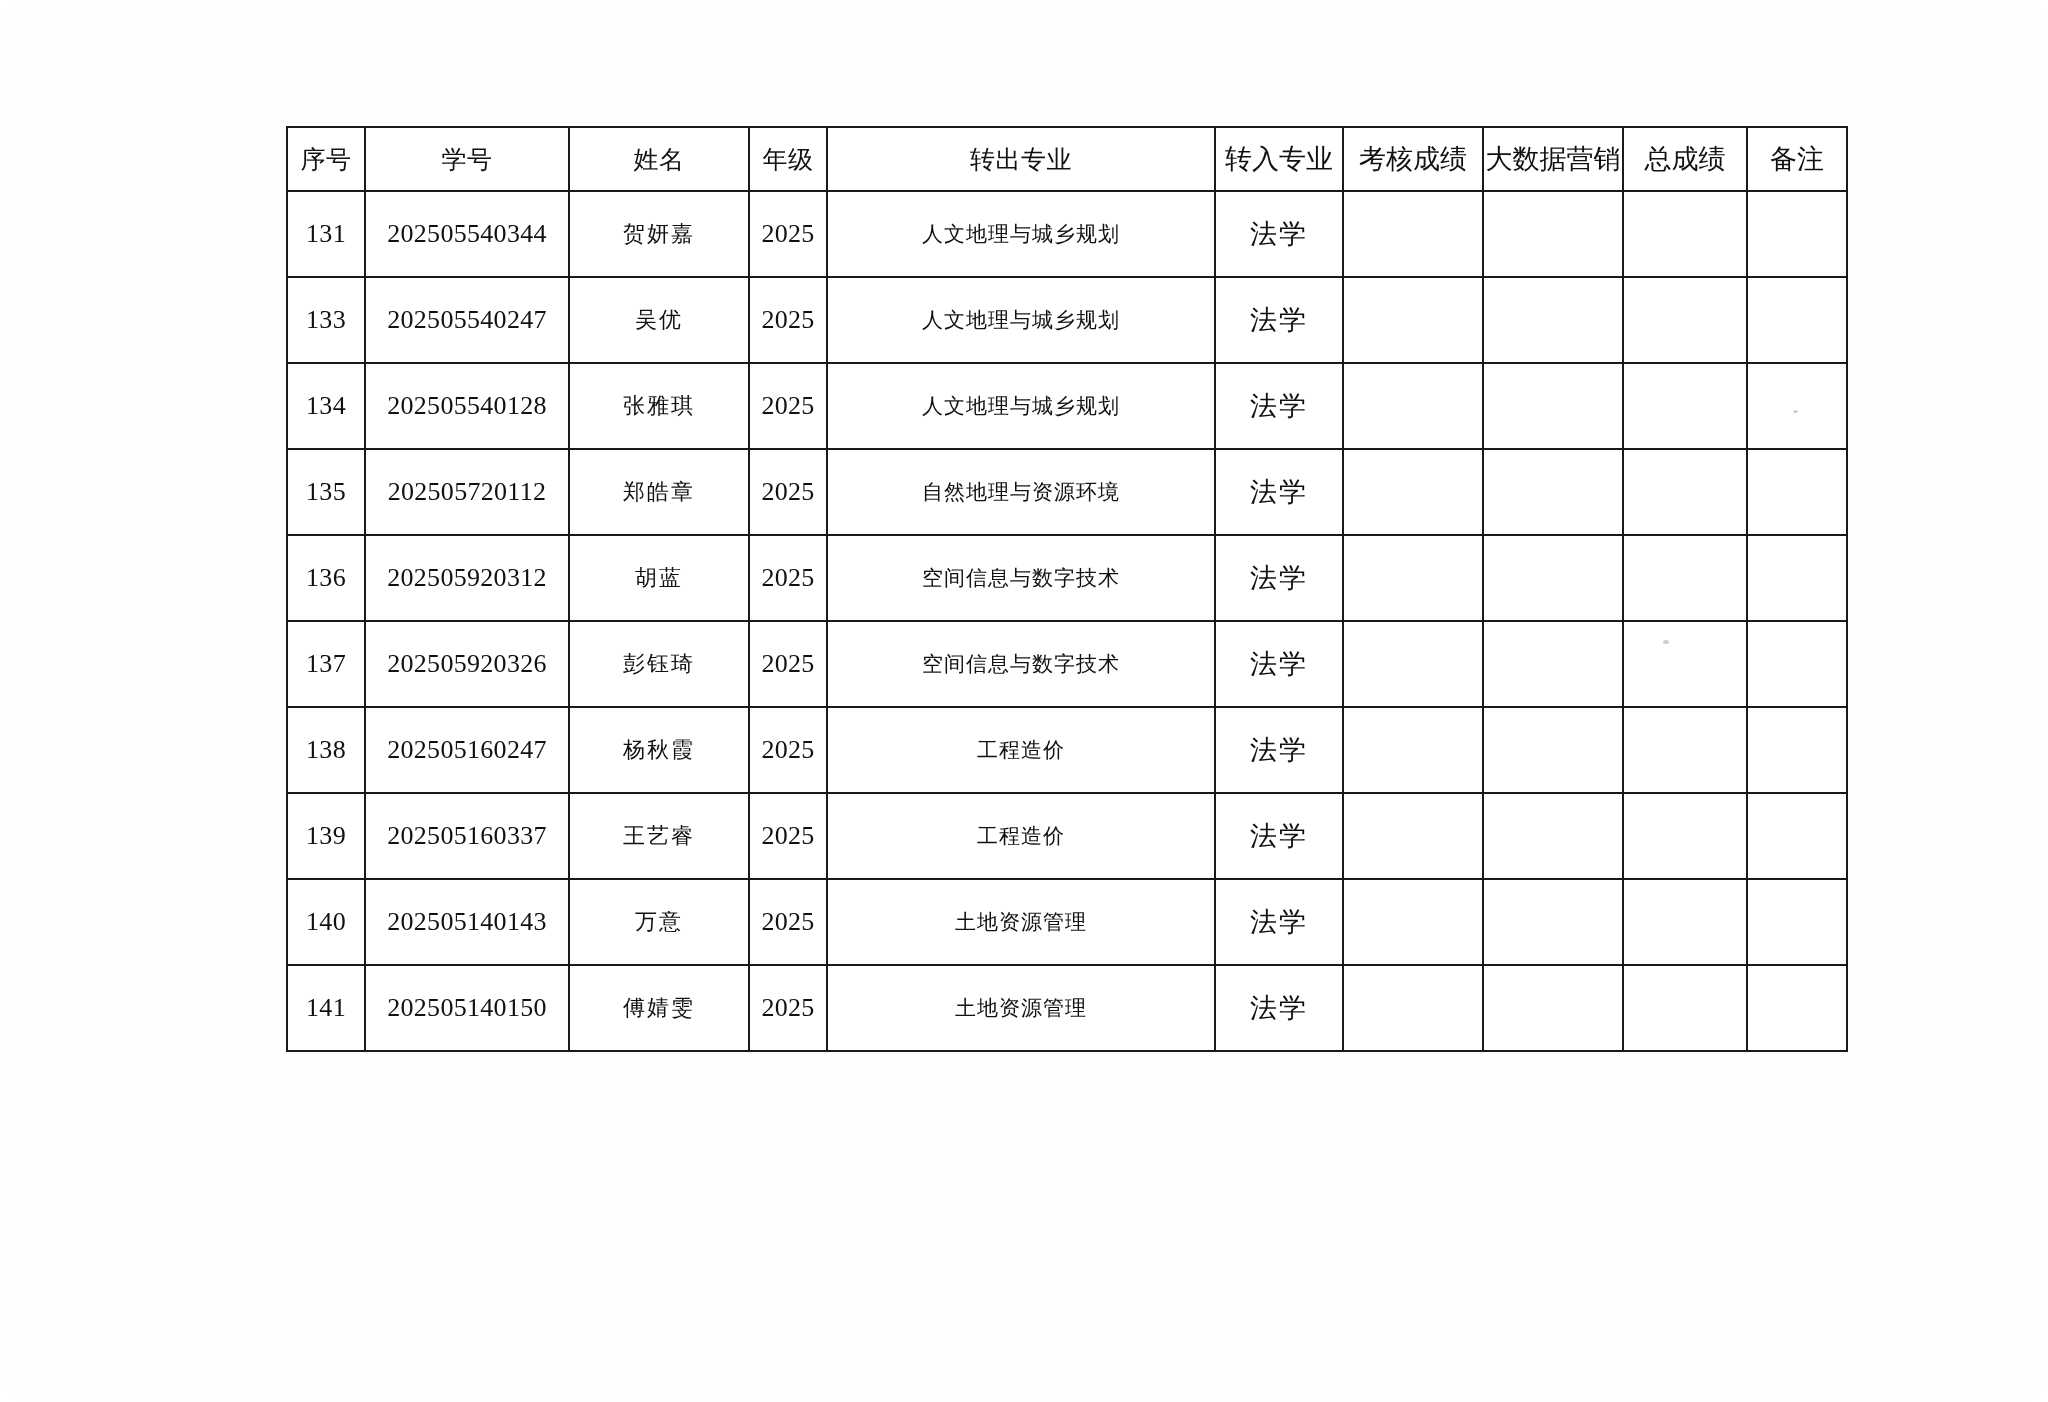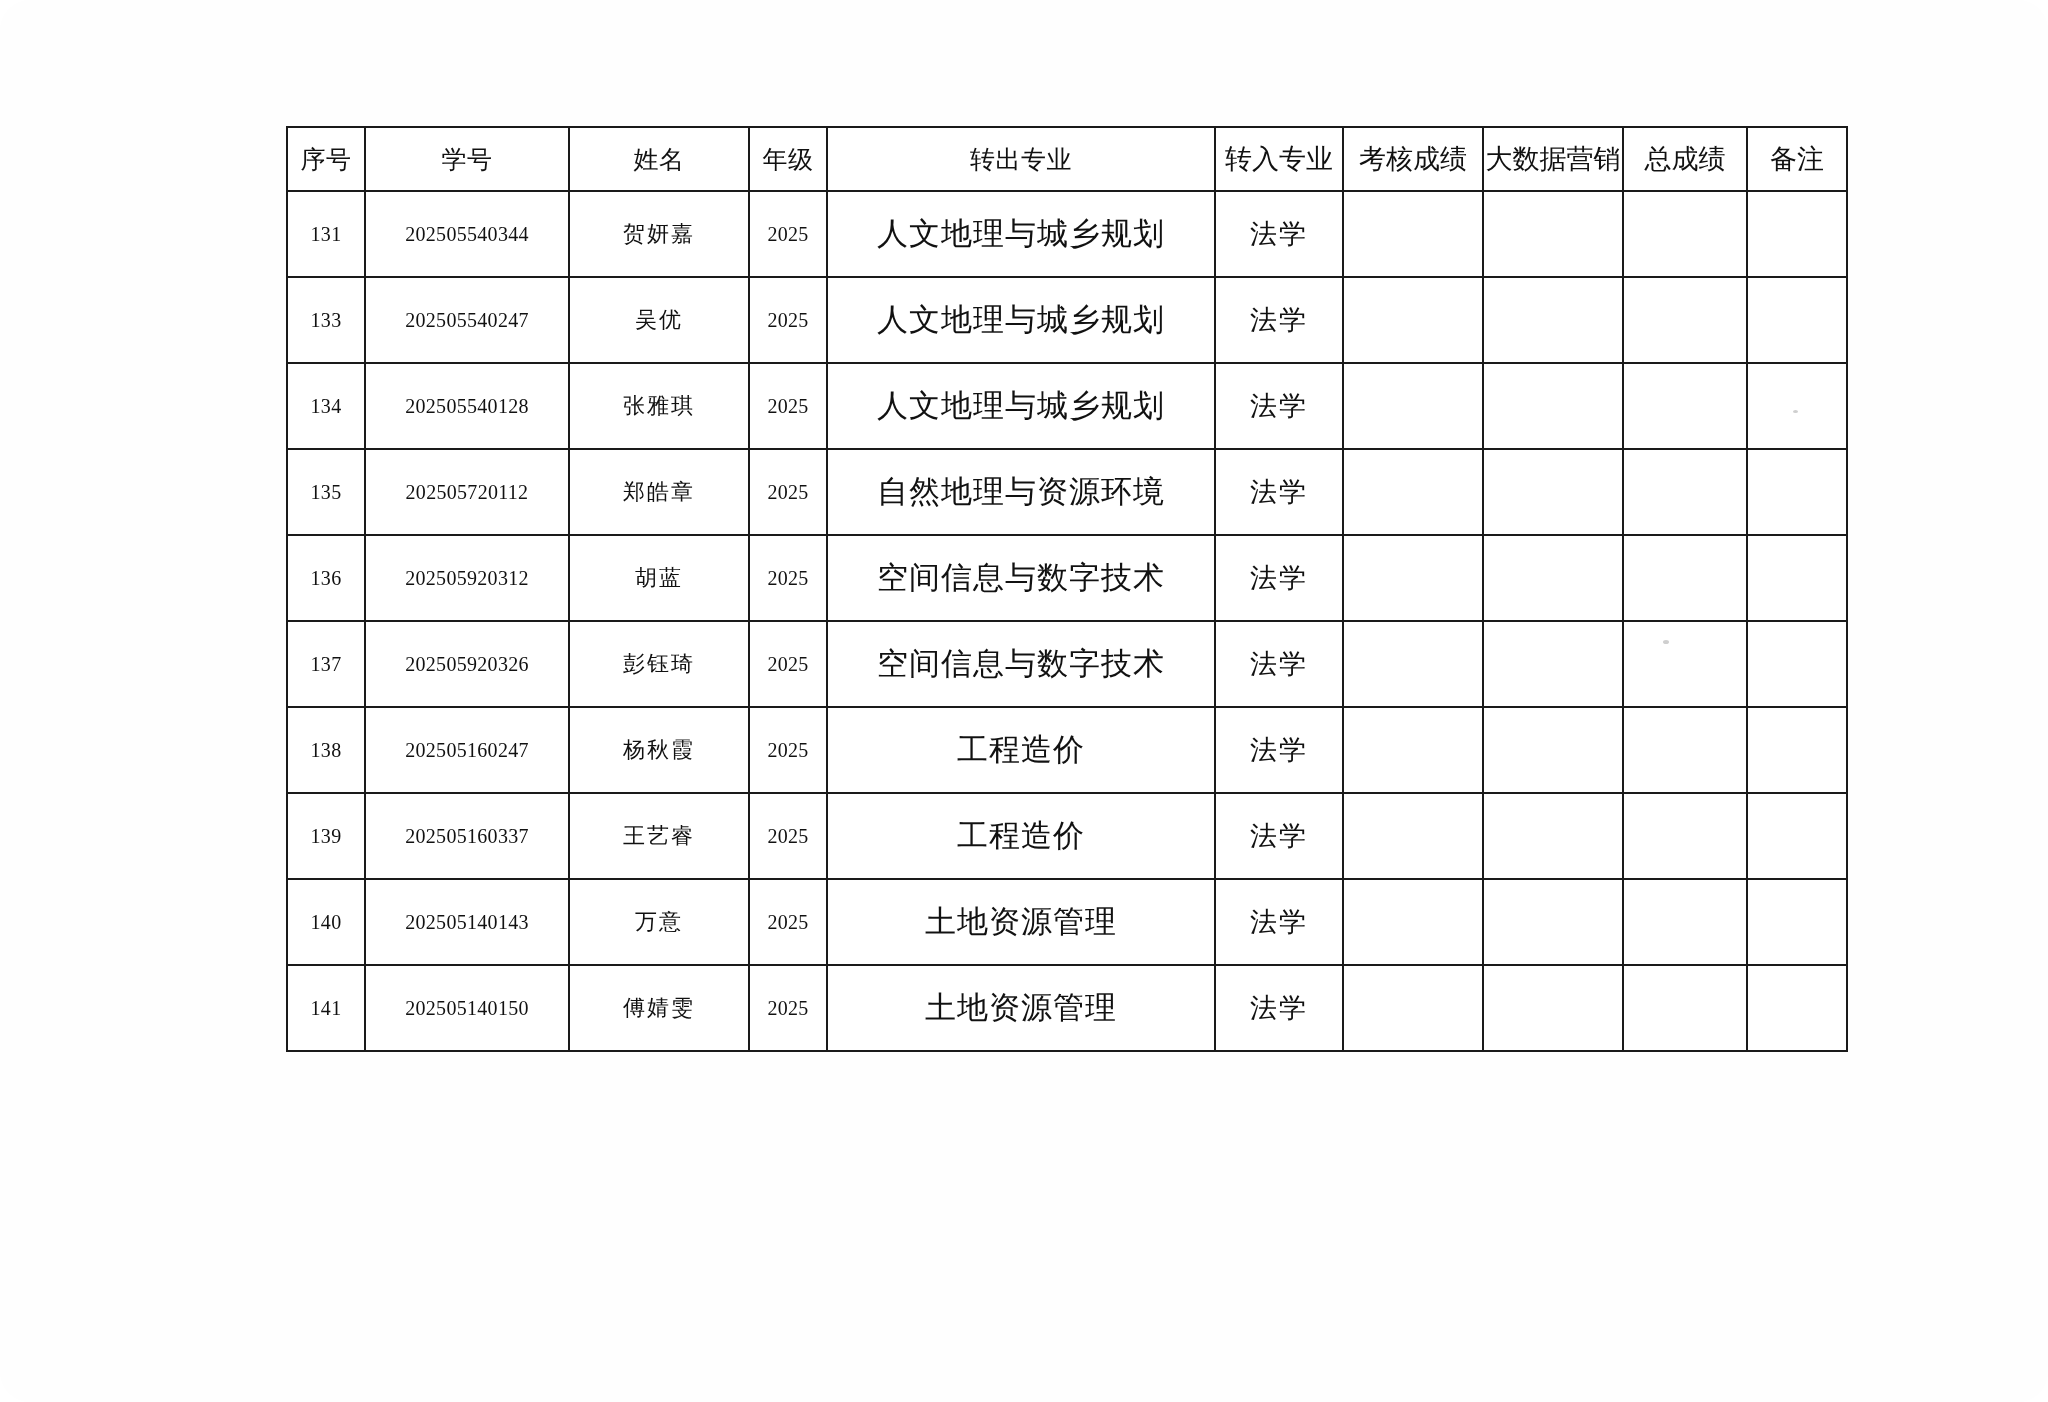--- a/index.html
+++ b/index.html
@@ -64,30 +64,30 @@
   }
   thead th.small {
     font-size: 27px;
     letter-spacing: 0;
   }
   tbody td {
     height: 84px;
     font-size: 26px;
   }
   tbody td.num {
-    font-size: 20px;
+    font-size: 26px;
     font-family: "Liberation Serif", "DejaVu Serif", serif;
     letter-spacing: 0.3px;
   }
   tbody td.name {
     font-size: 22px;
     letter-spacing: 2px;
   }
   tbody td.major {
-    font-size: 31px;
+    font-size: 21px;
     letter-spacing: 1px;
     margin-top: 24px;
   }
   tbody td.to {
     font-size: 27px;
     letter-spacing: 2px;
   }
   tbody td.blank {
     font-size: 26px;
   }

